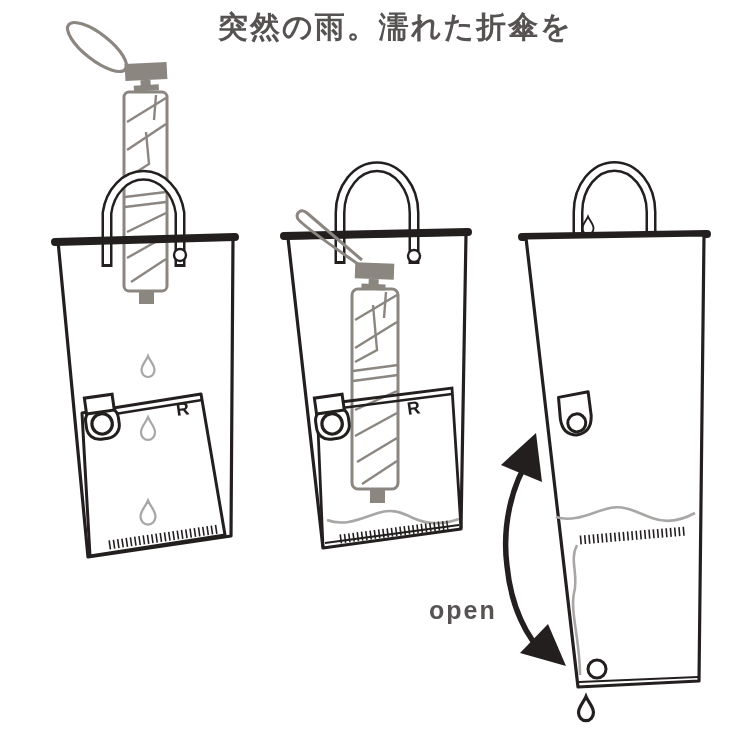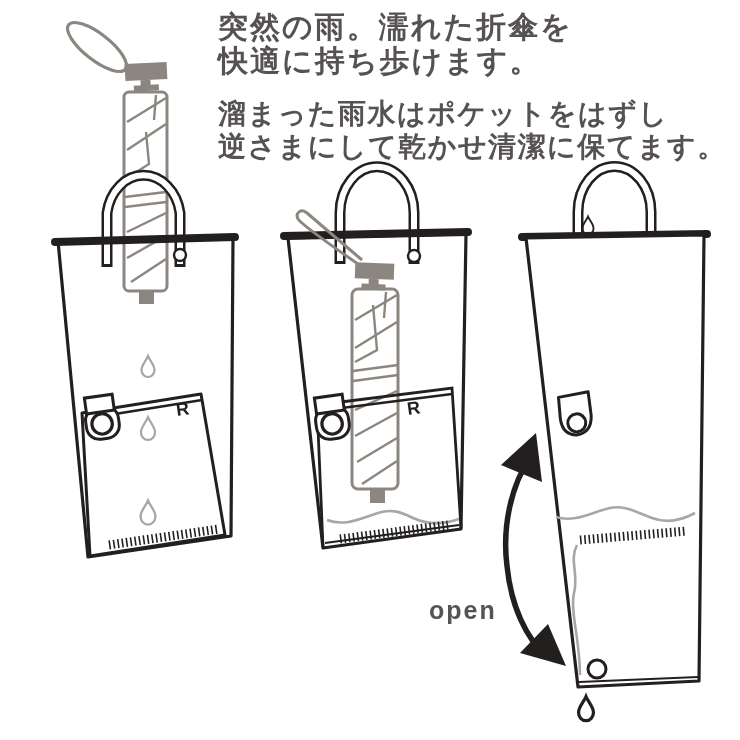--- a/index.html
+++ b/index.html
@@ -1,18 +1,19 @@
 <!DOCTYPE html>
 <html><head>
 <meta charset="utf-8">
 <style>
   html,body{margin:0;padding:0;background:#ffffff;}
   .canvas{
     position:relative;width:740px;height:740px;background:#ffffff;overflow:hidden;
     font-family:"Liberation Sans","DejaVu Sans",sans-serif;
+    text-align:right;
   }
   .caption{
     position:absolute;left:218px;color:#565252;font-weight:bold;
     white-space:nowrap;
   }
   .caption.intro{top:10px;font-size:30px;line-height:34px;letter-spacing:2px;}
   .caption.drain{top:97px;font-size:28px;line-height:33px;letter-spacing:1.5px;}
   .open-label{
     position:absolute;left:429px;top:596px;color:#575353;
     font-size:25px;font-weight:700;letter-spacing:2px;
@@ -22,25 +23,20 @@
   .umb{stroke:#8b8680;fill:none;}
   .lt{stroke:#a9a7a5;fill:none;}
 </style>
 </head>
 <body>
 
 <div class="canvas">
 
   <div class="caption intro">
     <div>突然の雨。濡れた折傘を</div>
-    <div>快適に持ち歩けます。</div>
-  </div>
-  <div class="caption drain">
-    <div>溜まった雨水はポケットをはずし</div>
-    <div>逆さまにして乾かせ清潔に保てます。</div>
   </div>
 
   <div class="open-label">open</div>
 
   <svg width="740" height="740" viewBox="0 0 740 740">
 
     <g>
 
       <g>
         <ellipse class="umb" cx="97" cy="47" rx="36" ry="13" stroke-width="3.2" transform="rotate(38 97 47)"></ellipse>

